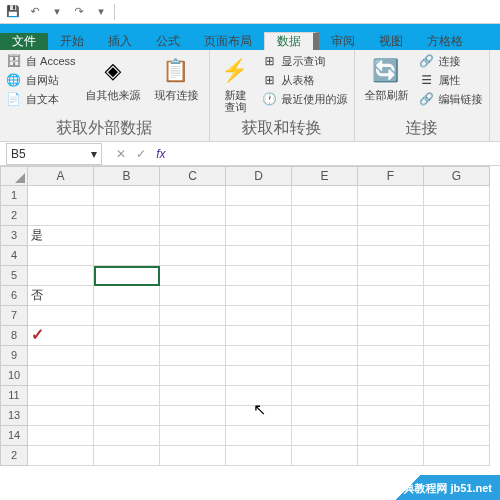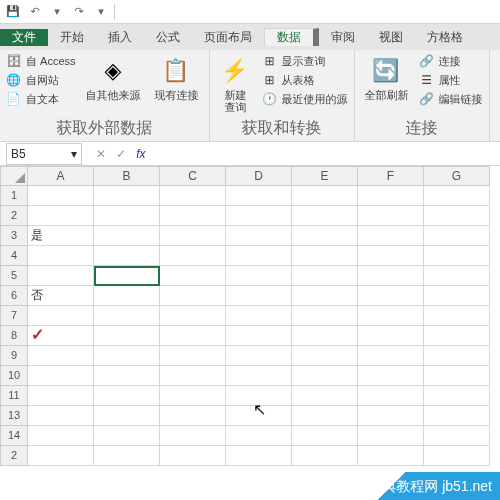--- a/index.html
+++ b/index.html
@@ -1,51 +1,51 @@
 <!DOCTYPE html>
 <html><head>
 <meta charset="utf-8">
 <style>
 * { margin: 0; padding: 0; box-sizing: border-box; font-family: "Microsoft YaHei", sans-serif; }
 body { width: 500px; height: 500px; background: #fff; overflow: hidden; position: relative; font-size: 12px; }
 .qat { height: 24px; background: #fff; display: flex; align-items: center; padding: 0 4px; gap: 4px; border-bottom: 1px solid #d4d4d4; }
 .qat-btn { width: 18px; height: 18px; display: flex; align-items: center; justify-content: center; color: #666; font-size: 11px; cursor: pointer; }
 .qat-sep { width: 1px; height: 16px; background: #ccc; }
-.tabs { height: 26px; display: flex; align-items: center; background: #e5e5e5; }
+.tabs { height: 26px; display: flex; align-items: flex-end; background: #0ea5e9; }
 .tab { padding: 0 12px; display: flex; align-items: center; color: #444; cursor: pointer; font-size: 12px; }
 .tab-file { background: #217346; color: #fff; }
 .tab-active { background: #f1f1f1; border-top: 1px solid #d4d4d4; border-left: 1px solid #d4d4d4; border-right: 6px solid #737373; color: #217346; }
 .ribbon { background: #f1f1f1; height: 92px; display: flex; border-bottom: 1px solid #d4d4d4; }
 .group { border-right: 1px solid #d4d4d4; padding: 3px 6px 2px; display: flex; flex-direction: column; }
 .group-content { flex: 1; display: flex; align-items: flex-start; gap: 6px; }
 .group-label { text-align: center; color: #666; font-size: 16px; padding-top: 2px; }
 .big-btn { display: flex; flex-direction: column; align-items: center; padding: 2px 4px; cursor: pointer; gap: 2px; }
 .big-btn .ico { width: 32px; height: 32px; display: flex; align-items: center; justify-content: center; font-size: 22px; }
 .big-btn span:last-child { font-size: 11px; color: #444; text-align: center; line-height: 1.1; }
 .small-list { display: flex; flex-direction: column; gap: 3px; }
 .small-btn { display: flex; align-items: center; gap: 4px; cursor: pointer; font-size: 11px; color: #444; white-space: nowrap; }
 .small-btn .sico { width: 16px; height: 16px; display: inline-flex; align-items: center; justify-content: center; font-size: 12px; }
 .namebox-row { height: 24px; display: flex; align-items: center; border-bottom: 1px solid #d4d4d4; background: #fff; }
-.namebox { width: 76px; height: 22px; border: 1px solid #ccc; margin: 0 6px; padding: 0 4px; display: flex; align-items: center; justify-content: space-between; font-size: 12px; color: #333; }
+.namebox { width: 96px; height: 22px; border: 1px solid #ccc; margin: 0 6px; padding: 0 4px; display: flex; align-items: center; justify-content: space-between; font-size: 12px; color: #333; }
 .fx-group { display: flex; align-items: center; gap: 10px; margin-left: 8px; color: #999; }
 .fx-group span { font-size: 12px; }
 .fx-label { font-style: italic; color: #4c1d95; }
 .grid { position: relative; }
 .col-headers { display: flex; height: 20px; }
 .corner { width: 28px; border: 1px solid #ccc; background: #f0f0f0; position: relative; }
 .corner::after { content: ""; position: absolute; right: 2px; bottom: 2px; border: 5px solid transparent; border-right-color: #999; border-bottom-color: #999; }
 .col-h { width: 66px; border: 1px solid #ccc; border-left: none; background: #f0f0f0; text-align: center; font-size: 12px; color: #555; line-height: 18px; }
 .rows {}
 .row { display: flex; height: 20px; }
 .row-h { width: 28px; border: 1px solid #ccc; border-top: none; background: #f0f0f0; text-align: center; font-size: 11px; color: #555; line-height: 18px; }
 .cell { width: 66px; border-right: 1px solid #d8d8d8; border-bottom: 1px solid #d8d8d8; padding: 0 3px; font-size: 12px; color: #333; line-height: 18px; }
 .sel { border: 2px solid #217346 !important; }
 .checkmark { color: #b02a2a; font-size: 16px; font-weight: bold; }
 .cursor { position: absolute; left: 253px; top: 400px; font-size: 16px; color: #000; }
-.watermark { position: absolute; right: 0; bottom: 0; background: linear-gradient(135deg, transparent 40%, #2aa0e0 40%); color: #fff; font-size: 14px; padding: 6px 8px 4px 30px; }
+.watermark { position: absolute; right: 0; bottom: 0; background: linear-gradient(135deg, transparent 40%, #2aa0e0 40%); color: #fff; font-size: 11px; padding: 6px 8px 4px 30px; font-weight: bold; }
 </style>
 </head>
 <body>
 
 <div class="qat">
   <div class="qat-btn">💾</div>
   <div class="qat-btn">↶</div>
   <div class="qat-btn">▾</div>
   <div class="qat-btn">↷</div>
   <div class="qat-btn">▾</div>

